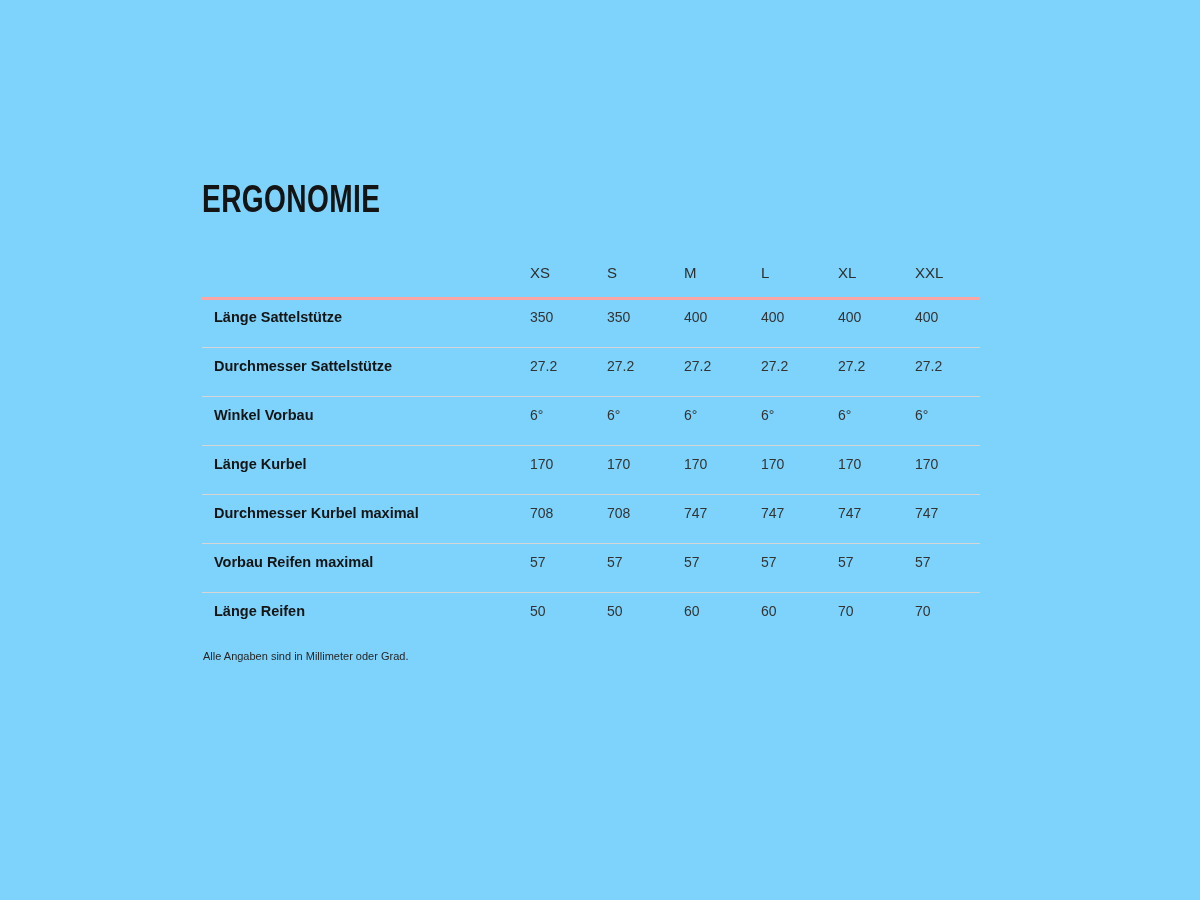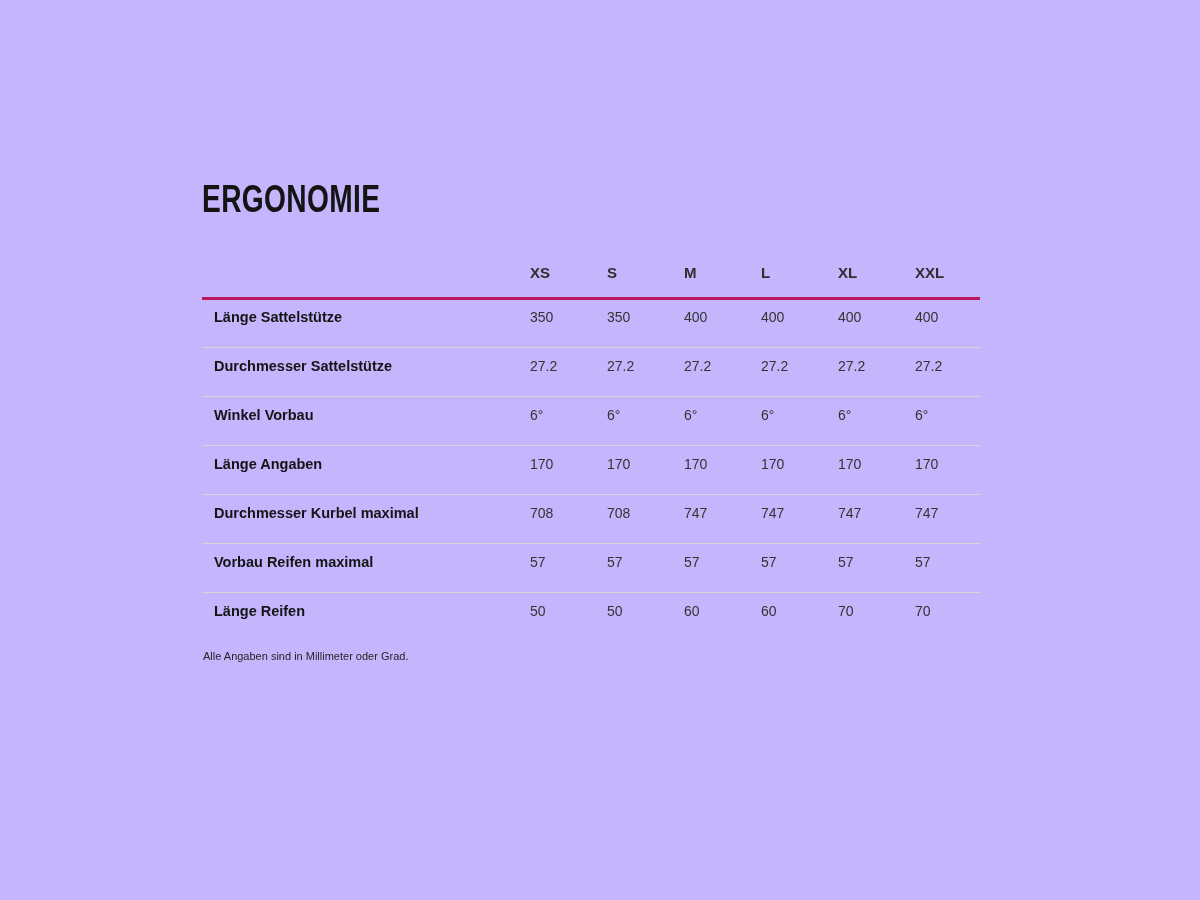--- a/index.html
+++ b/index.html
@@ -1,21 +1,21 @@
 <!DOCTYPE html>
 <html lang="de"><head>
 <meta charset="utf-8">
 <style>
   * { box-sizing: border-box; }
   html, body { margin: 0; padding: 0; background: #ffffff; }
   .page {
     position: relative;
     width: 1200px;
     height: 900px;
-    background: #c4b5fd;
+    background: #7dd3fc;
     overflow: hidden;
     font-family: "Liberation Sans", sans-serif;
   }
   .content {
     position: absolute;
     left: 202px;
     top: 180px;
     width: 778px;
   }
   .section-title {
@@ -31,25 +31,25 @@
   }
   table.spec-table {
     width: 778px;
     border-collapse: collapse;
     table-layout: fixed;
   }
   col.label-col  { width: 316px; }
   col.size-col   { width: 77px; }
   .spec-table th {
     text-align: left;
-    font-weight: 700;
+    font-weight: 400;
     font-size: 15px;
     color: #2e2e2e;
     padding: 10px 0 16px 12px;
-    border-bottom: 3px solid #be185d;
+    border-bottom: 3px solid #fca5a5;
   }
   .spec-table td {
     height: 49px;
     vertical-align: middle;
     padding: 0 0 13px 12px;
     font-size: 14px;
     color: #333333;
     border-bottom: 1px solid #d6d6d6;
     white-space: nowrap;
     overflow: hidden;
@@ -118,21 +118,21 @@
         <tr>
           <td class="row-label">Winkel Vorbau</td>
           <td>6°</td>
           <td>6°</td>
           <td>6°</td>
           <td>6°</td>
           <td>6°</td>
           <td>6°</td>
         </tr>
         <tr>
-          <td class="row-label">Länge Angaben</td>
+          <td class="row-label">Länge Kurbel</td>
           <td>170</td>
           <td>170</td>
           <td>170</td>
           <td>170</td>
           <td>170</td>
           <td>170</td>
         </tr>
         <tr>
           <td class="row-label">Durchmesser Kurbel maximal</td>
           <td>708</td>

